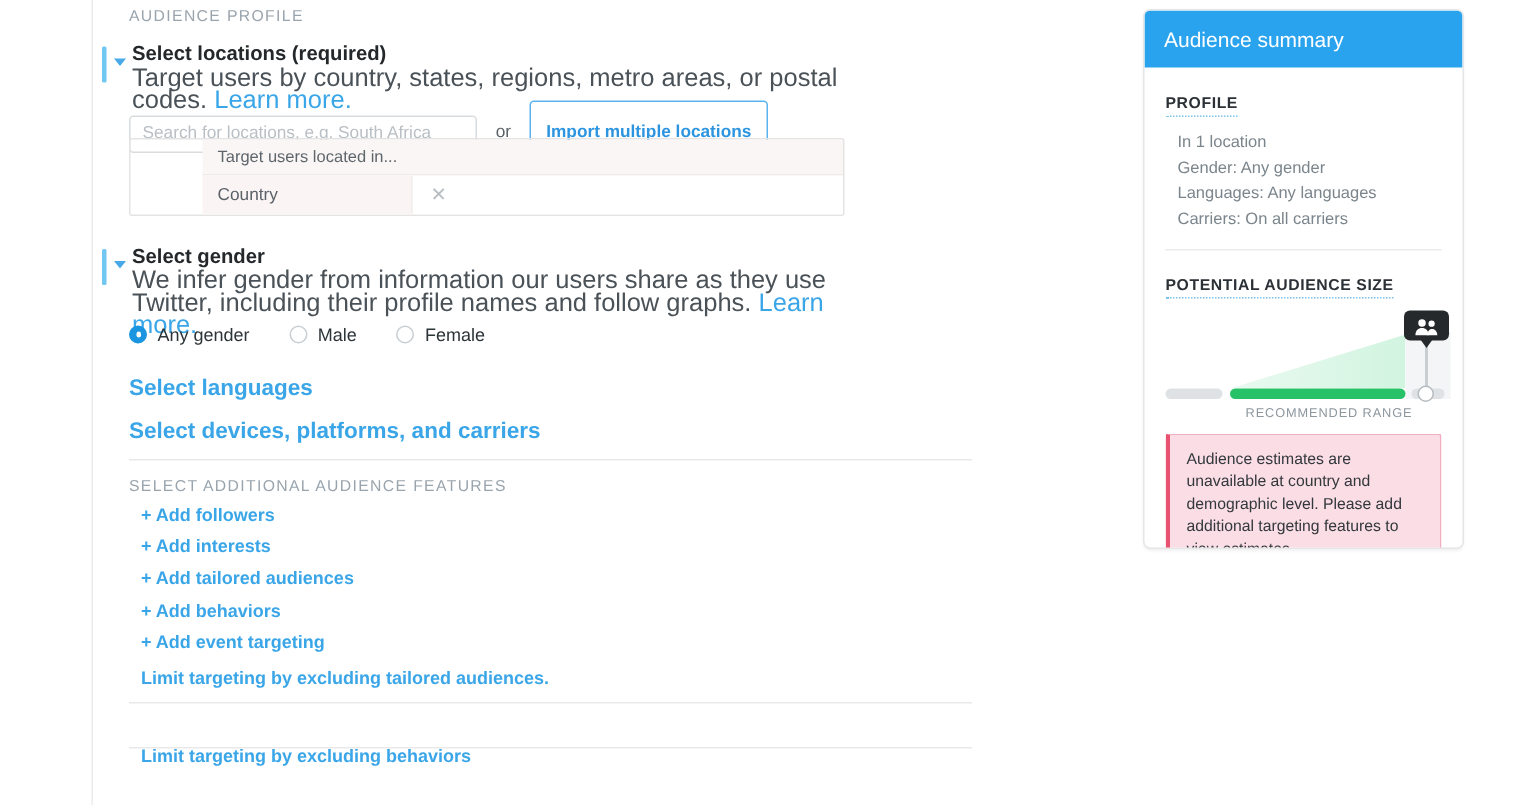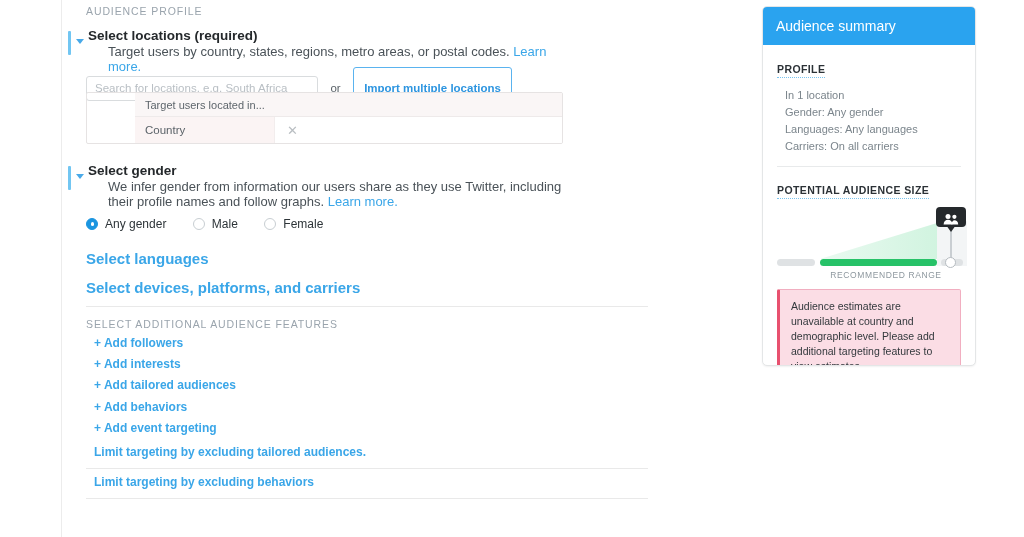--- a/index.html
+++ b/index.html
@@ -63,25 +63,24 @@
     position: absolute;
     left: 26px; top: 0;
     font-size: 13.5px;
     font-weight: bold;
     color: #24282b;
     white-space: nowrap;
   }
   .group-desc {
     position: absolute;
     left: 26px; top: 16px;
-    font-size: 13px;
+    font-size: 17px;
     color: #4a5258;
     line-height: 15px;
     width: 475px;
-    margin-left: 20px;
   }
   a.inline-link, .link {
     color: #3aa6e8;
     text-decoration: none;
     cursor: pointer;
   }
 
   
   .search-row { position: absolute; left: 24px; }
   .search-input {
@@ -443,21 +442,21 @@
 
     <div class="add-link" style="top:336px;">+ Add followers</div>
     <div class="add-link" style="top:357px;">+ Add interests</div>
     <div class="add-link" style="top:378px;">+ Add tailored audiences</div>
     <div class="add-link" style="top:400px;">+ Add behaviors</div>
     <div class="add-link" style="top:421px;">+ Add event targeting</div>
 
     <div class="limit-link" style="top:445px;">Limit targeting by excluding tailored audiences.</div>
     <div class="divider" style="top:468px;"></div>
 
-    <div class="limit-link" style="top:475px;">Limit targeting by excluding behaviors</div>
+    <div class="limit-link" style="top:497px;">Limit targeting by excluding behaviors</div>
     <div class="divider" style="top:498px;"></div>
 
   </div>
 
   <div class="panel">
     <div class="panel-header">Audience summary</div>
 
     <div class="panel-body">
 
       <div style="margin-top:14px;">

